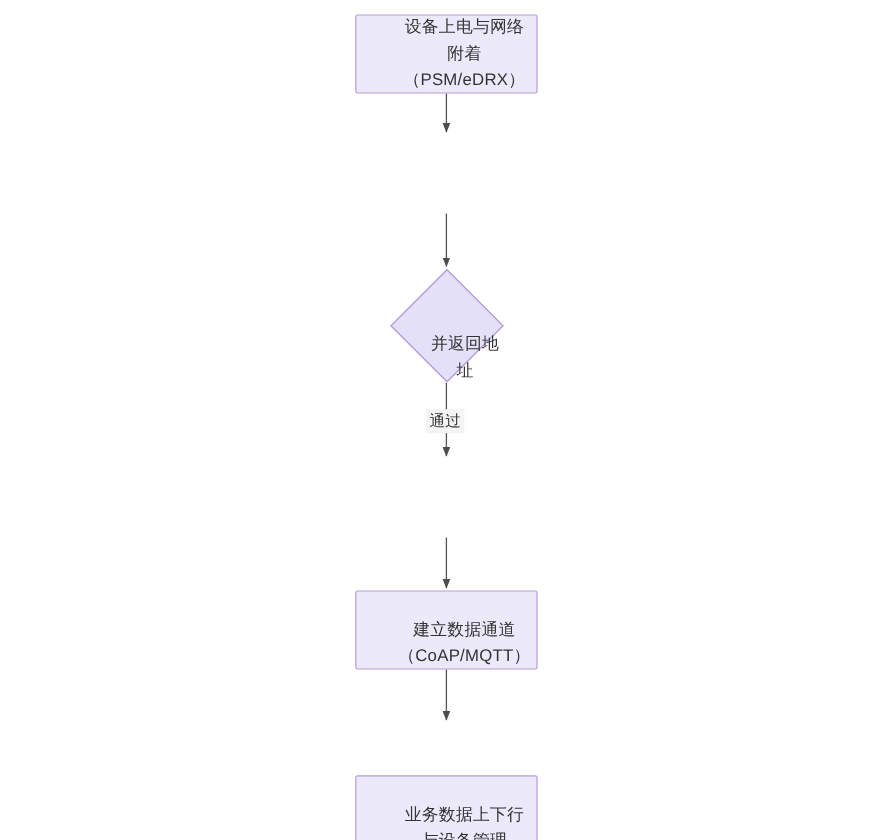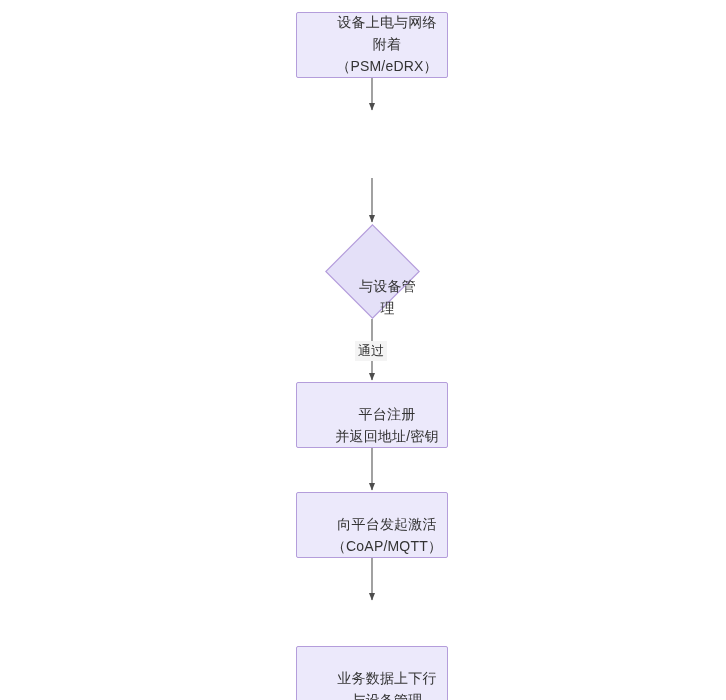--- a/index.html
+++ b/index.html
@@ -107,34 +107,30 @@
   <div class="node process" style="left:296px; top:12px; width:152px; height:66px;">
     <span class="node-label">设备上电与网络附着
 （PSM/eDRX）</span>
   </div>
 
 
   <div class="node decision" style="left:325px; top:224px; width:95px; height:95px;">
     <svg class="diamond-shape" viewBox="0 0 95 95" xmlns="http://www.w3.org/2000/svg" preserveAspectRatio="none">
       <polygon points="47.5,0.8 94.2,47.5 47.5,94.2 0.8,47.5" fill="#e4e0f8" stroke="#b49ddb" stroke-width="1.2"></polygon>
     </svg>
-    <span class="diamond-text">与设备管理</span>
+    <span class="diamond-text">并返回地址</span>
   </div>
 
   <div class="edge-label" style="left:355px; top:341px;">
     <span>通过</span>
   </div>
 
-  <div class="node process" style="left:296px; top:382px; width:152px; height:66px;">
-    <span class="node-label">平台注册
-并返回地址/密钥</span>
-  </div>
 
   <div class="node process" style="left:296px; top:492px; width:152px; height:66px;">
-    <span class="node-label">向平台发起激活
+    <span class="node-label">建立数据通道
 （CoAP/MQTT）</span>
   </div>
 
   <div class="node process" style="left:296px; top:602px; width:152px; height:66px;margin-top:44px;">
     <span class="node-label">业务数据上下行
 与设备管理</span>
   </div>
 
 </div>
 

